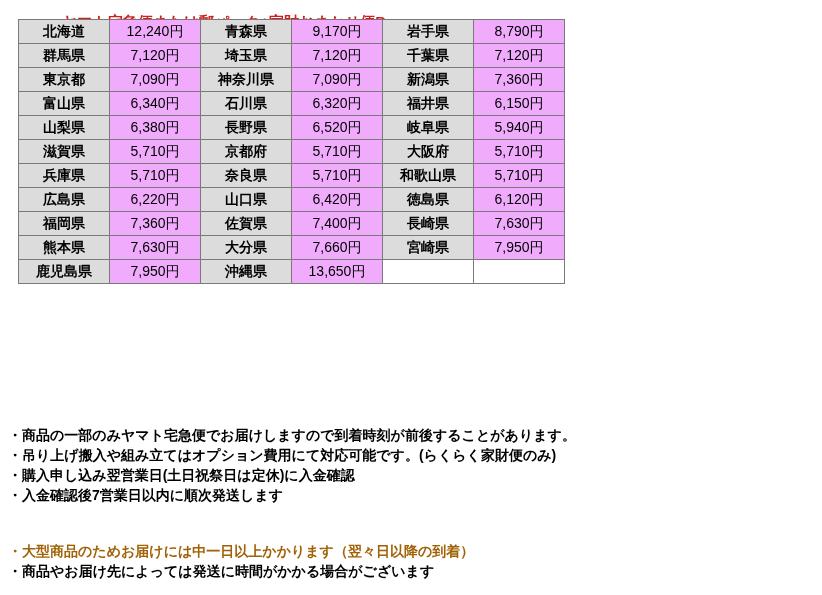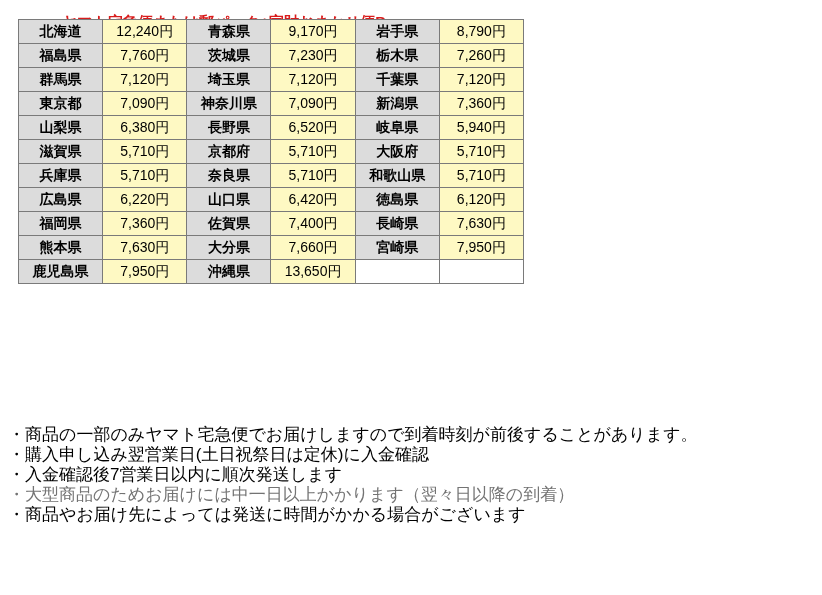--- a/index.html
+++ b/index.html
@@ -27,40 +27,40 @@
     font-size: 15px;
     color: #d81c1c;
     font-weight: bold;
     letter-spacing: 0px;
     white-space: nowrap;
   }
   table.rates {
     position: absolute;
     left: 18px;
     top: 19px;
-    width: 506px;
+    width: 547px;
     border-collapse: collapse;
     table-layout: fixed;
   }
   table.rates td {
     border: 1px solid #7a7a7a;
     height: 24px;
     font-size: 14px;
     padding: 0 6px;
     box-sizing: border-box;
     white-space: nowrap;
   }
   td.pref {
     background: #dcdcdc;
     text-align: center;
     font-weight: bold;
     width: 84px;
   }
   td.price {
-    background: #fef9c3;
+    background: #f0abfc;
     text-align: center;
     width: 84px;
     font-weight: normal;
   }
   td.blank {
     background: #ffffff;
     border: 1px solid #7a7a7a;
   }
   .notes {
     position: absolute;
@@ -68,71 +68,72 @@
     top: 425px;
     width: 806px;
   }
   .note-head {
     font-size: 14.5px;
     font-weight: bold;
     margin-bottom: 14px;
     white-space: nowrap;
   }
   .note-line {
-    font-size: 17px;
-    font-weight: normal;
+    font-size: 14px;
+    font-weight: bold;
     line-height: 20px;
     white-space: nowrap;
   }
   .note-line.red {
-    color: #737373;
+    color: #a16207;
+    margin-top: 36px;
   }
 </style>
 </head>
 <body>
 
 <div class="page">
 
   <div class="title-line">ヤマト宅急便または郵パック+家財おまかせ便B</div>
 
   <table class="rates">
     <tbody id="rate-tbody">
         <tr>
           <td class="pref">北海道</td>
           <td class="price">12,240円</td>
           <td class="pref">青森県</td>
           <td class="price">9,170円</td>
           <td class="pref">岩手県</td>
           <td class="price">8,790円</td>
         </tr>
         <tr>
-          <td class="pref">福島県</td>
-          <td class="price">7,760円</td>
-          <td class="pref">茨城県</td>
-          <td class="price">7,230円</td>
-          <td class="pref">栃木県</td>
-          <td class="price">7,260円</td>
-        </tr>
-        <tr>
           <td class="pref">群馬県</td>
           <td class="price">7,120円</td>
           <td class="pref">埼玉県</td>
           <td class="price">7,120円</td>
           <td class="pref">千葉県</td>
           <td class="price">7,120円</td>
         </tr>
         <tr>
           <td class="pref">東京都</td>
           <td class="price">7,090円</td>
           <td class="pref">神奈川県</td>
           <td class="price">7,090円</td>
           <td class="pref">新潟県</td>
           <td class="price">7,360円</td>
         </tr>
         <tr>
+          <td class="pref">富山県</td>
+          <td class="price">6,340円</td>
+          <td class="pref">石川県</td>
+          <td class="price">6,320円</td>
+          <td class="pref">福井県</td>
+          <td class="price">6,150円</td>
+        </tr>
+        <tr>
           <td class="pref">山梨県</td>
           <td class="price">6,380円</td>
           <td class="pref">長野県</td>
           <td class="price">6,520円</td>
           <td class="pref">岐阜県</td>
           <td class="price">5,940円</td>
         </tr>
         <tr>
           <td class="pref">滋賀県</td>
           <td class="price">5,710円</td>
@@ -180,20 +181,21 @@
           <td class="price">13,650円</td>
           <td class="blank"></td>
           <td class="blank"></td>
         </tr>
       </tbody>
   </table>
 
   <div class="notes">
     <div id="note-lines">
         <div class="note-line">・商品の一部のみヤマト宅急便でお届けしますので到着時刻が前後することがあります。</div>
+        <div class="note-line">・吊り上げ搬入や組み立てはオプション費用にて対応可能です。(らくらく家財便のみ)</div>
         <div class="note-line">・購入申し込み翌営業日(土日祝祭日は定休)に入金確認</div>
         <div class="note-line">・入金確認後7営業日以内に順次発送します</div>
         <div class="note-line red">・大型商品のためお届けには中一日以上かかります（翌々日以降の到着）</div>
         <div class="note-line">・商品やお届け先によっては発送に時間がかかる場合がございます</div>
       </div>
 
   </div>
 
 </div>
 

